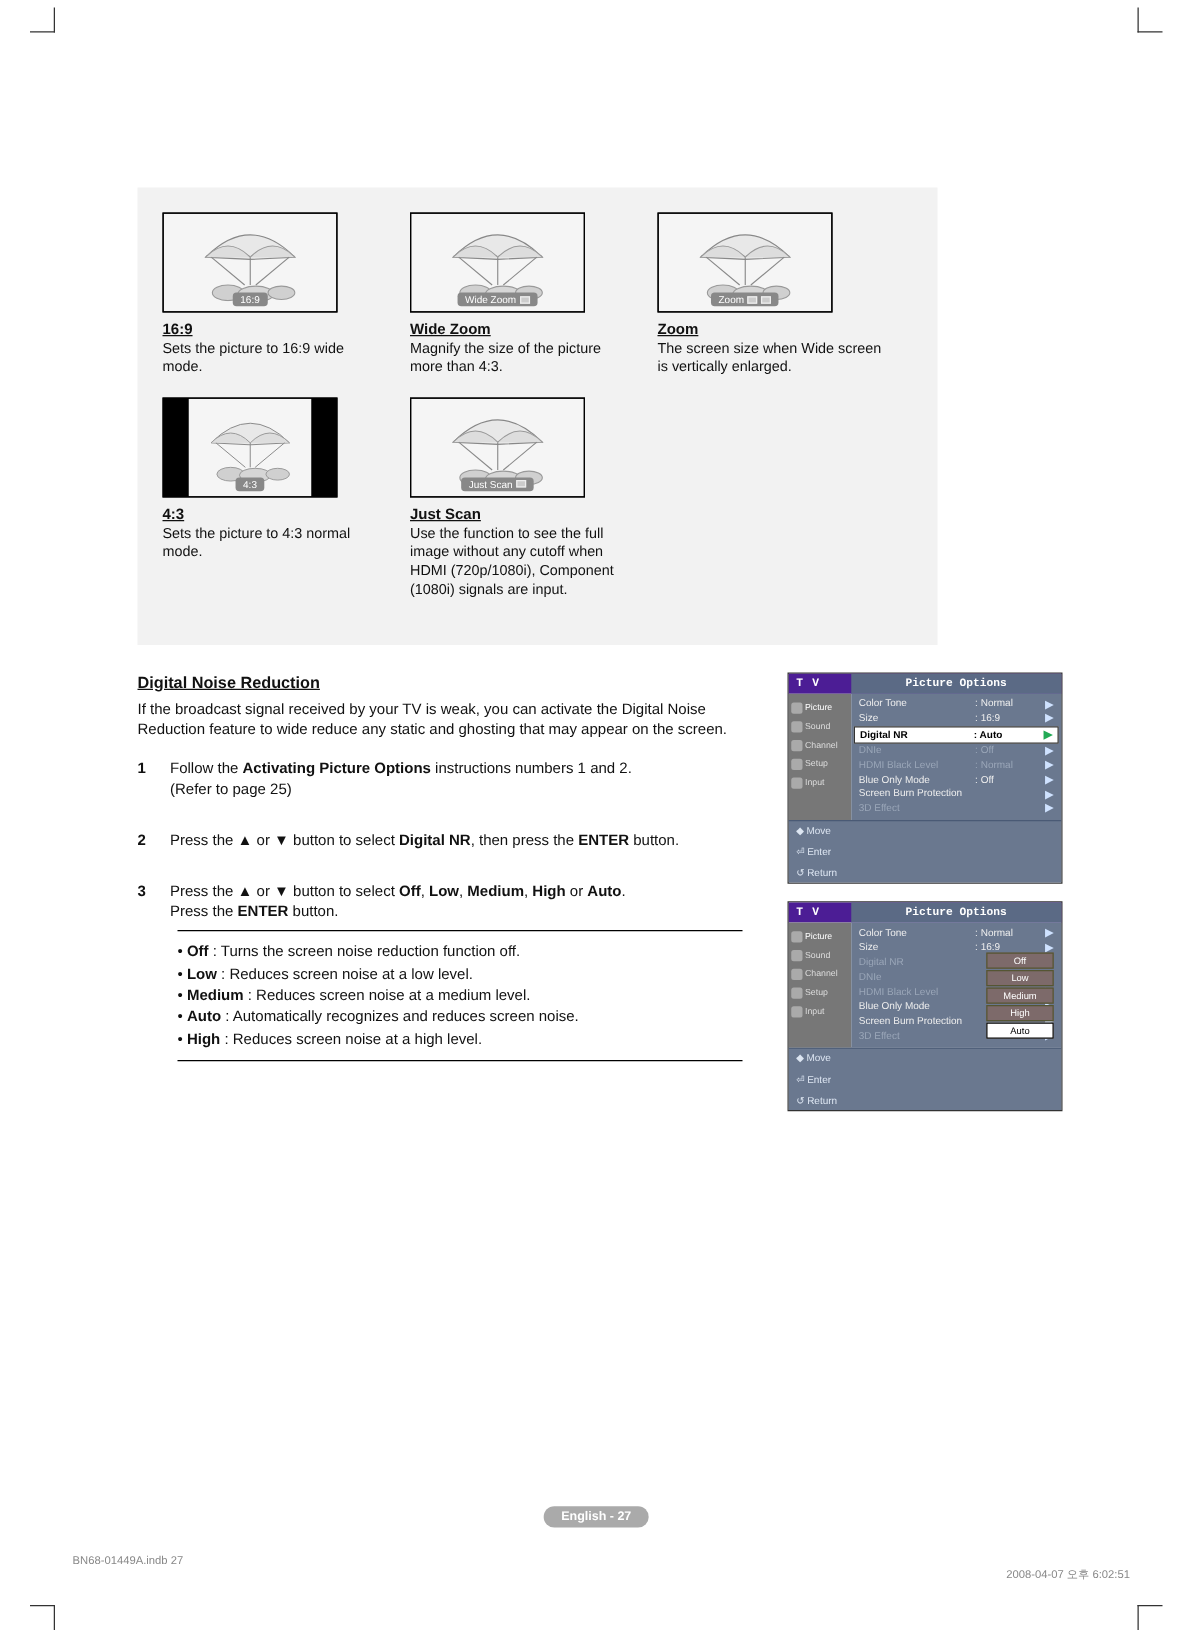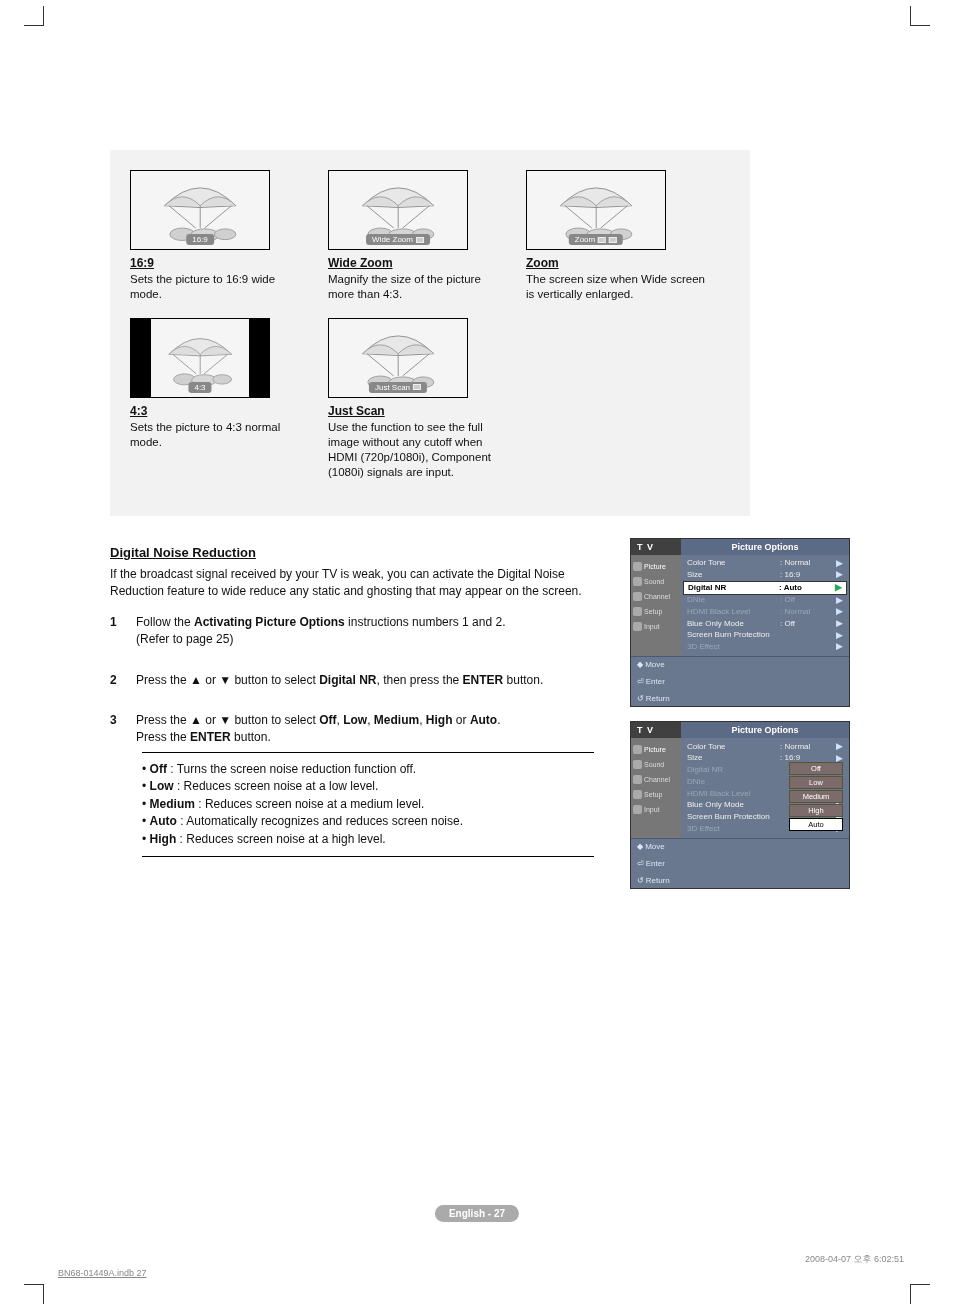--- a/index.html
+++ b/index.html
@@ -104,21 +104,20 @@
   .tile p {
     font-size: 11.5px;
     line-height: 1.3;
   }
 
   
   .section {
     margin-top: 22px;
     display: flex;
     gap: 36px;
-    align-items: center;
   }
   .section-left {
     width: 500px;
   }
   .section-right {
     width: 220px;
     display: flex;
     flex-direction: column;
     gap: 14px;
   }
@@ -172,21 +171,22 @@
   
   .osd {
     width: 220px;
     font-size: 9px;
     color: #fff;
     font-family: Arial, sans-serif;
     border: 1px solid #333;
   }
   .osd-hdr {
     display:flex;
-    background:#404040;
+    background:#4c1d95;
+    font-family:Liberation Mono, monospace;
   }
   .osd-hdr .tv {
     width:50px;
     padding:3px 6px;
     font-weight:bold;
     font-size:9px;
     letter-spacing:1px;
   }
   .osd-hdr .title {
     flex:1;
@@ -299,24 +299,23 @@
     color:#fff;
     font-size:10px;
     font-weight:bold;
     padding:3px 14px;
     border-radius:12px;
     margin-top:28px;
   }
   .doc-footer-left {
     position:absolute;
     left:58px;
-    bottom:32px;
+    bottom:57px;
     font-size:9px;
     color:#888;
-    text-decoration:underline;
   }
   .doc-footer-right {
     position:absolute;
     right:50px;
     bottom:44px;
     font-size:9px;
     color:#888;
   }
 </style>
 </head>

